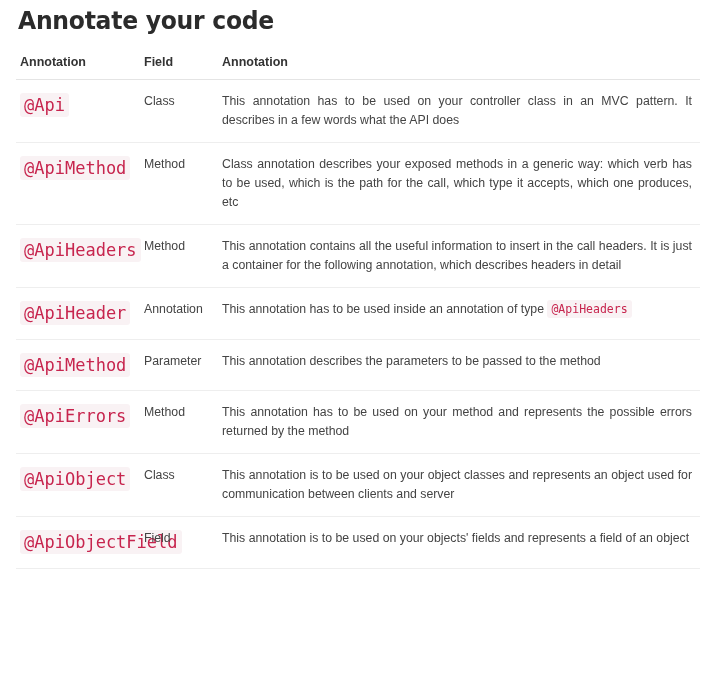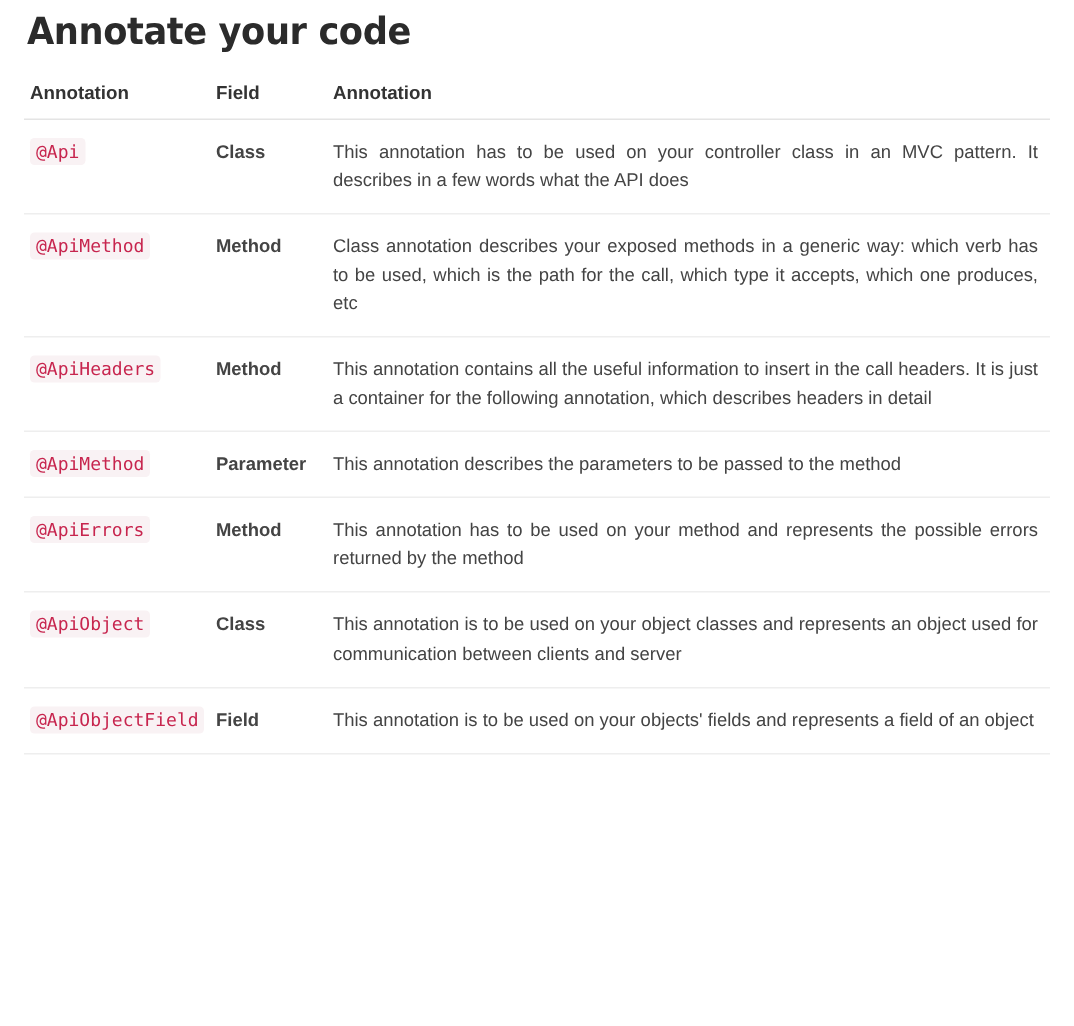--- a/index.html
+++ b/index.html
@@ -52,25 +52,24 @@
   }
   col.col-annotation { width: 124px; }
   col.col-level { width: 78px; }
   col.col-desc { width: 482px; }
   td.cell-desc {
     text-align: justify;
     padding-right: 12px;
   }
   td.cell-level {
     color: #444444;
-    font-weight: bold;
   }
   code.tag {
     font-family: "DejaVu Sans Mono", monospace;
-    font-size: 12px;
+    font-size: 17px;
     color: #c7254e;
     background: #f9f2f4;
     padding: 2px 4px;
     border-radius: 3px;
     white-space: nowrap;
   }
   .desc-inline-code {
     font-family: "DejaVu Sans Mono", monospace;
     font-size: 11.5px;
     color: #c7254e;
@@ -110,20 +109,25 @@
           <td><code class="tag">@ApiMethod</code></td>
           <td class="cell-level">Method</td>
           <td class="cell-desc">Class annotation describes your exposed methods in a generic way: which verb has to be used, which is the path for the call, which type it accepts, which one produces, etc</td>
         </tr>
         <tr>
           <td><code class="tag">@ApiHeaders</code></td>
           <td class="cell-level">Method</td>
           <td class="cell-desc">This annotation contains all the useful information to insert in the call headers. It is just a container for the following annotation, which describes headers in detail</td>
         </tr>
         <tr>
+          <td><code class="tag">@ApiHeader</code></td>
+          <td class="cell-level">Annotation</td>
+          <td class="cell-desc"><span>This annotation has to be used inside an annotation of type</span> <span class="desc-inline-code">@ApiHeaders</span></td>
+        </tr>
+        <tr>
           <td><code class="tag">@ApiMethod</code></td>
           <td class="cell-level">Parameter</td>
           <td class="cell-desc">This annotation describes the parameters to be passed to the method</td>
         </tr>
         <tr>
           <td><code class="tag">@ApiErrors</code></td>
           <td class="cell-level">Method</td>
           <td class="cell-desc">This annotation has to be used on your method and represents the possible errors returned by the method</td>
         </tr>
         <tr>

